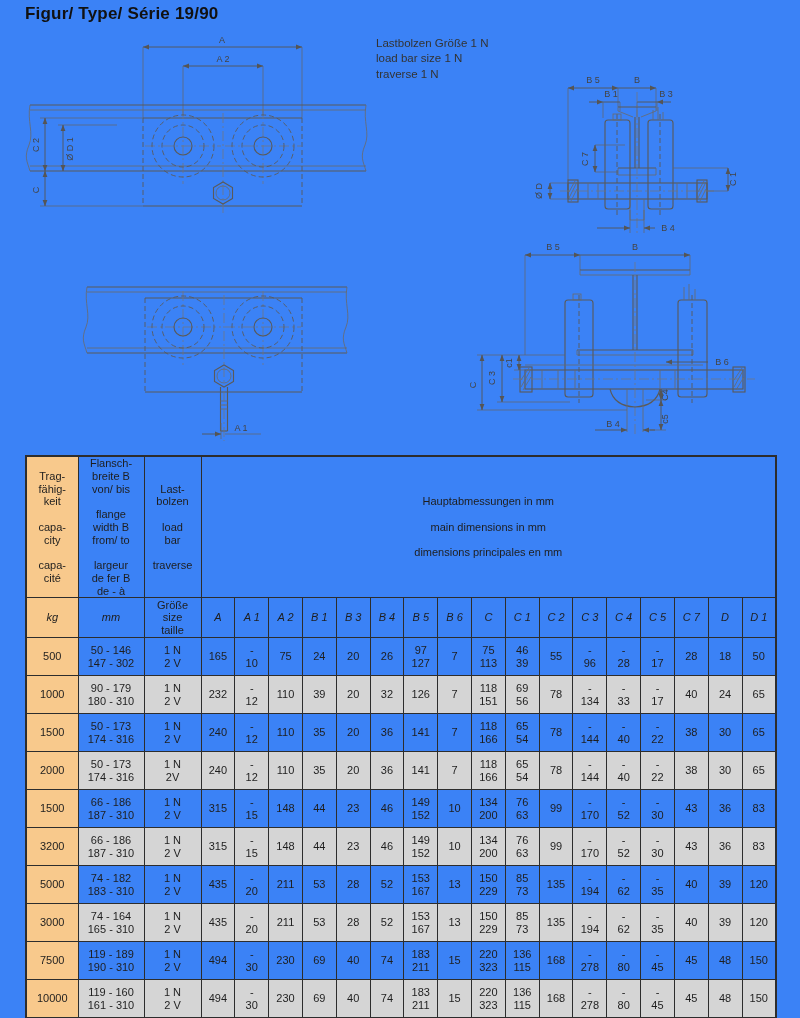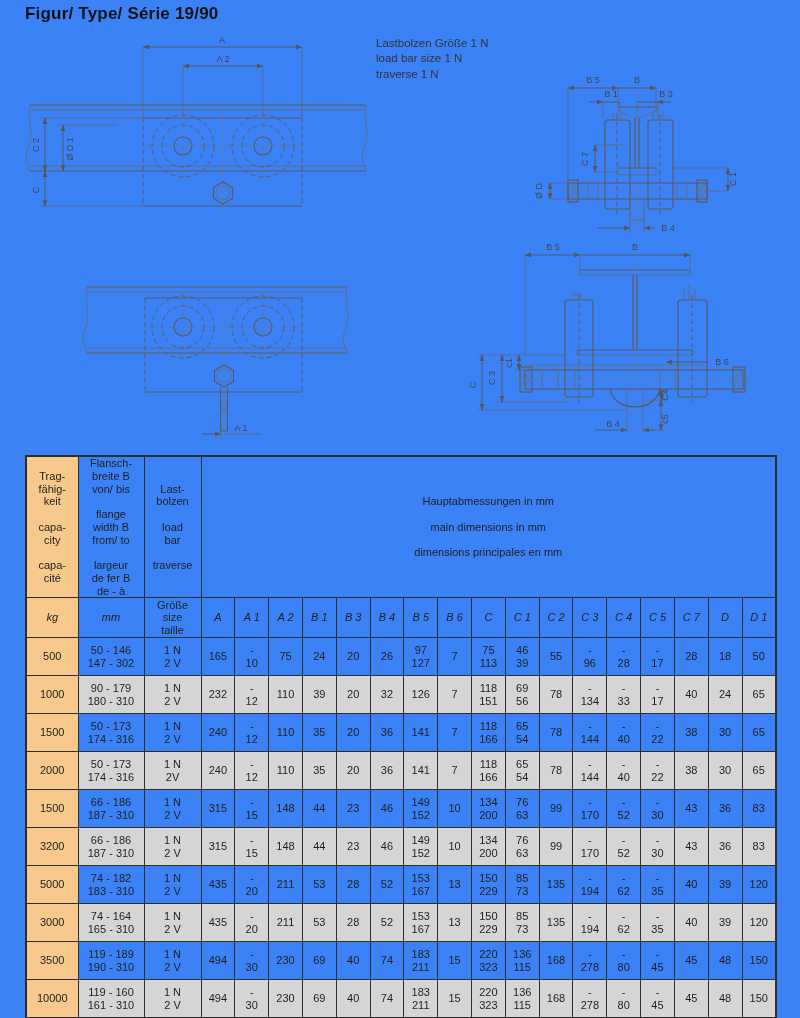--- a/index.html
+++ b/index.html
@@ -656,21 +656,21 @@
 194</td>
           <td>-
 62</td>
           <td>-
 35</td>
           <td>40</td>
           <td>39</td>
           <td>120</td>
         </tr>
         <tr>
-          <td class="cap orange">3500</td>
+          <td class="cap orange">7500</td>
           <td>119 - 189
 190 - 310</td>
           <td>1 N
 2 V</td>
           <td>494</td>
           <td>-
 30</td>
           <td>230</td>
           <td>69</td>
           <td>40</td>

